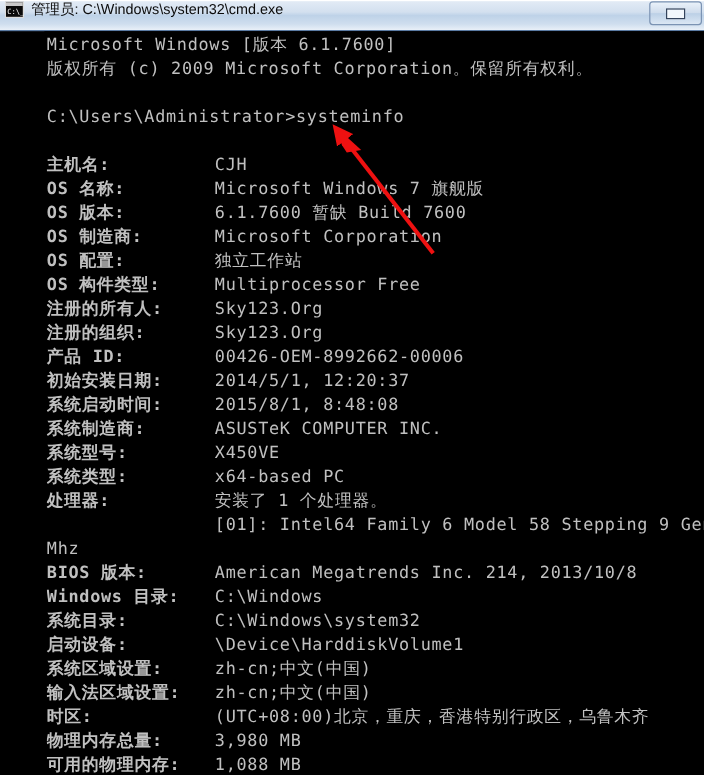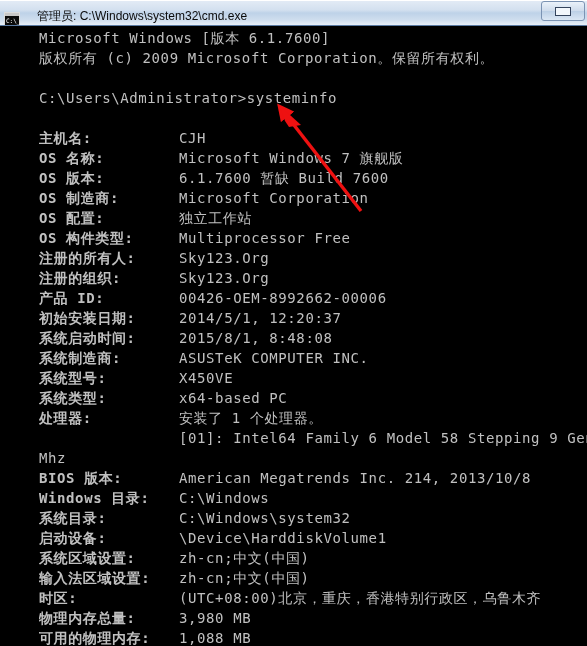--- a/index.html
+++ b/index.html
@@ -22,24 +22,23 @@
     height: 26px;
     box-sizing: border-box;
     background: linear-gradient(to bottom,
         #e4ecf6 0%,
         #d3e0ef 40%,
         #bed2e8 52%,
         #cfdeee 80%,
         #e9f0f8 100%);
     border-bottom: 1px solid #5b7ba3;
     display: flex;
-    align-items: flex-end;
+    align-items: flex-start;
     padding-left: 4px;
     overflow: hidden;
-    gap: 11px;
   }
   #titlebar::before {
     content: "";
     position: absolute;
     left: 0; right: 0; top: 0;
     height: 1px;
     background: #ffffff;
   }
   .cmd-icon {
     width: 16px;

